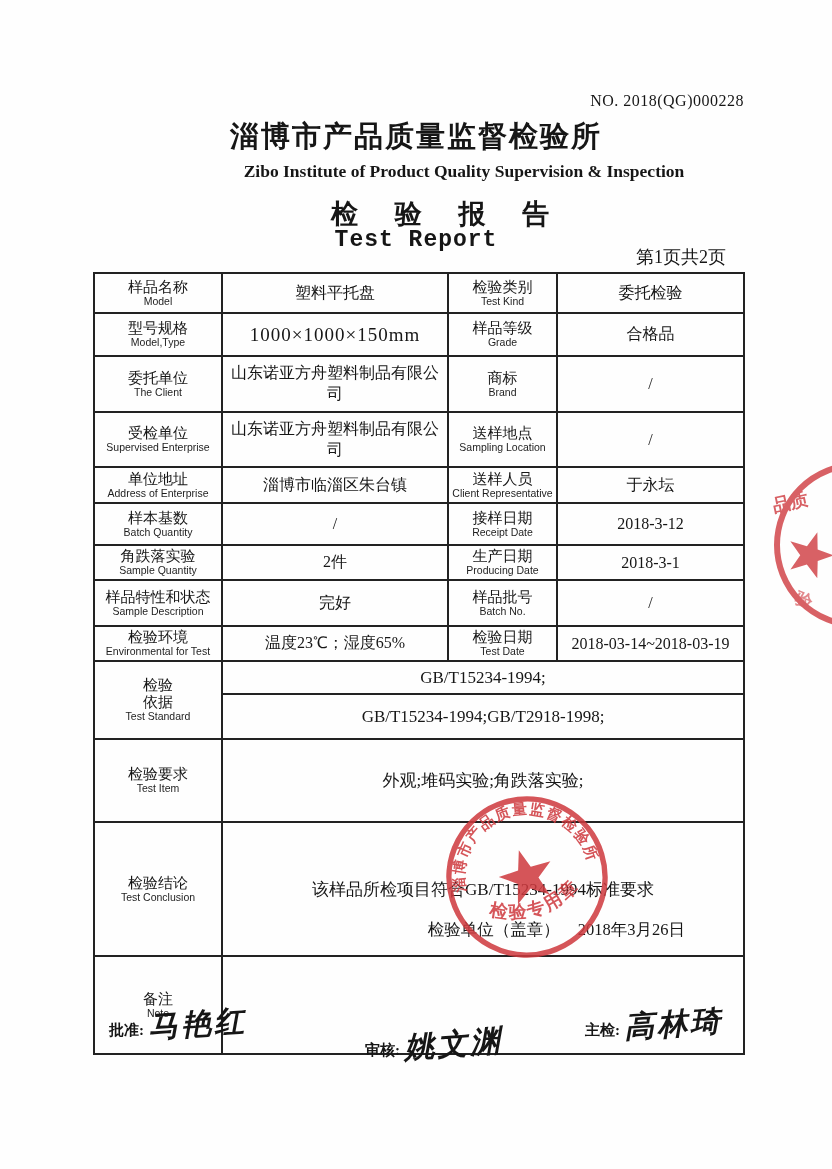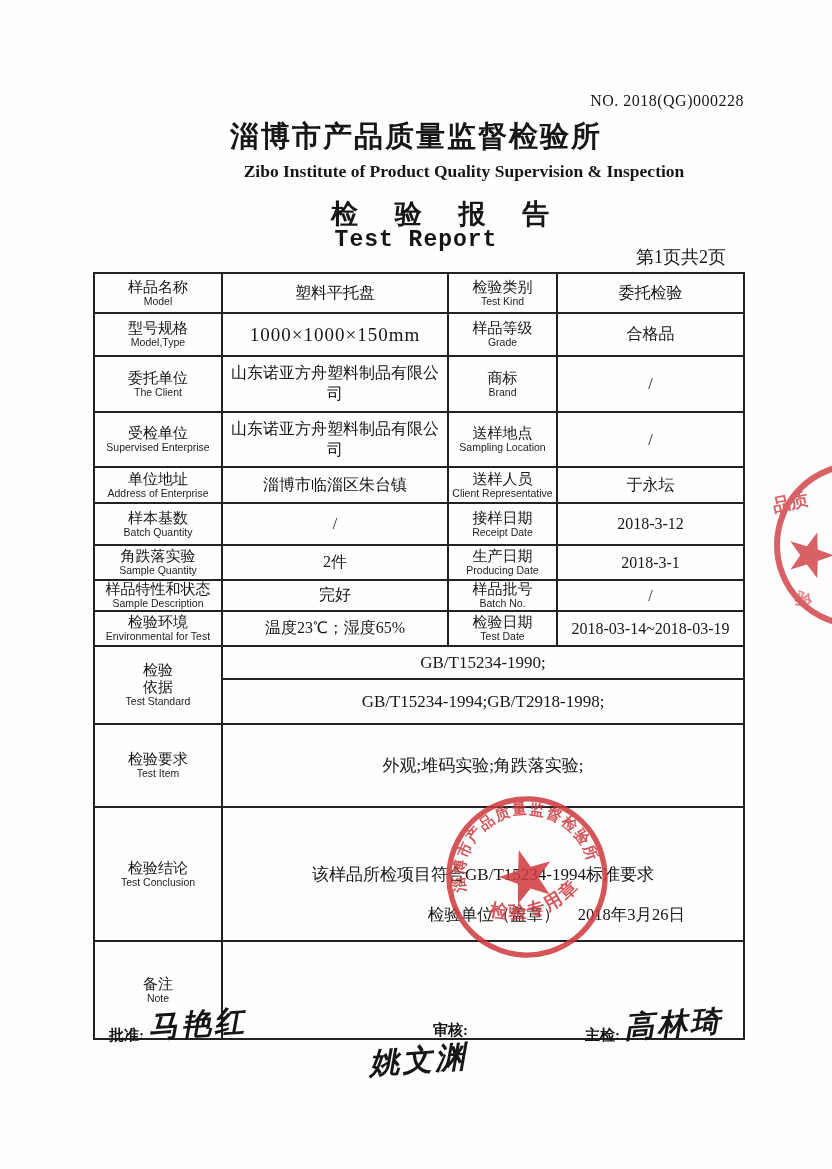--- a/index.html
+++ b/index.html
@@ -33,26 +33,26 @@
   .val{font-size:16px;}
   tr.r-model td.v1{font-family:Liberation Serif, serif;font-size:19px;letter-spacing:1px;}
   td.free{ text-align:left;padding-left:8px;font-size:17px;}
   td.concl{position:relative;text-align:left;vertical-align:top;padding:22px 6px 6px 8px;}
   .concl-text{font-size:17px;}
   .sign-line{position:absolute;right:58px;bottom:14px;font-size:16.5px;white-space:nowrap;}
   .sign-line .dt{margin-left:14px;}
 
   
   .sig-row{position:absolute;left:93px;top:1004px;width:650px;height:62px;}
-  .sig-group{position:absolute;display:flex;align-items:flex-end;}
+  .sig-group{position:absolute;display:flex;align-items:center;}
   .sig-label{font-size:15px;font-weight:bold;padding-top:12px;}
   .sig-name{font-size:30px;font-weight:bold;font-style:italic;
     letter-spacing:3px;transform:rotate(-4deg);display:inline-block;margin-left:4px;}
   .sig-approve{left:16px;top:0;}
-  .sig-review{left:272px;top:5px;flex-direction:column;}
+  .sig-review{left:272px;top:20px;}
   .sig-inspect{left:492px;top:0;}
 
   
   .stamp-main{position:absolute;left:442px;top:792px;opacity:.86;
     transform:rotate(-17deg);}
   .stamp-seam{position:absolute;left:752px;top:460px;opacity:.8;}
 </style>
 </head>
 <body>
 
@@ -151,21 +151,21 @@
             <span class="cn">角跌落实验</span>
             <span class="en">Sample Quantity</span>
           </td>
       <td class="val v1">2件</td>
       <td class="lbl">
             <span class="cn">生产日期</span>
             <span class="en">Producing Date</span>
           </td>
       <td class="val">2018-3-1</td>
     </tr>
-    <tr style="height:31px">
+    <tr style="height:46px">
       <td class="lbl">
             <span class="cn">样品特性和状态</span>
             <span class="en">Sample Description</span>
           </td>
       <td class="val v1">完好</td>
       <td class="lbl">
             <span class="cn">样品批号</span>
             <span class="en">Batch No.</span>
           </td>
       <td class="val">/</td>
@@ -182,21 +182,21 @@
           </td>
       <td class="val">2018-03-14~2018-03-19</td>
     </tr>
 
     <tr style="height:33px">
       <td class="lbl" rowspan="2">
         <span class="cn">检验
 依据</span>
         <span class="en">Test Standard</span>
       </td>
-      <td class="free" colspan="3">GB/T15234-1990;</td>
+      <td class="free" colspan="3">GB/T15234-1994;</td>
     </tr>
     <tr style="height:45px">
       <td class="free" colspan="3">GB/T15234-1994;GB/T2918-1998;</td>
     </tr>
 
     <tr style="height:83px">
       <td class="lbl">
         <span class="cn">检验要求</span>
         <span class="en">Test Item</span>
       </td>

